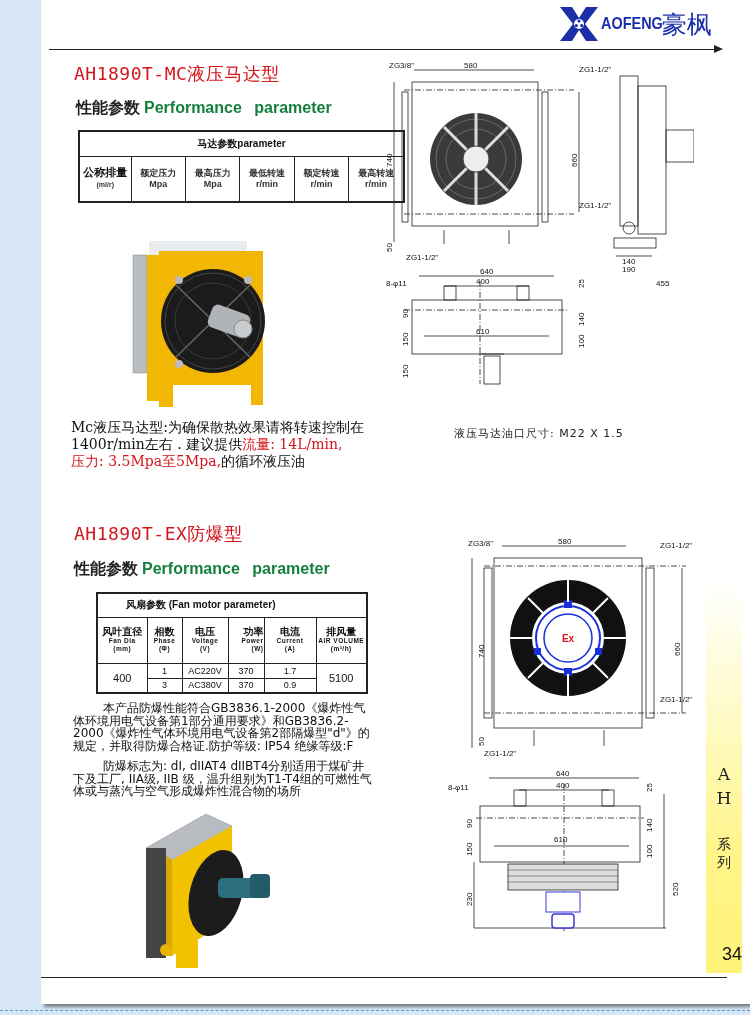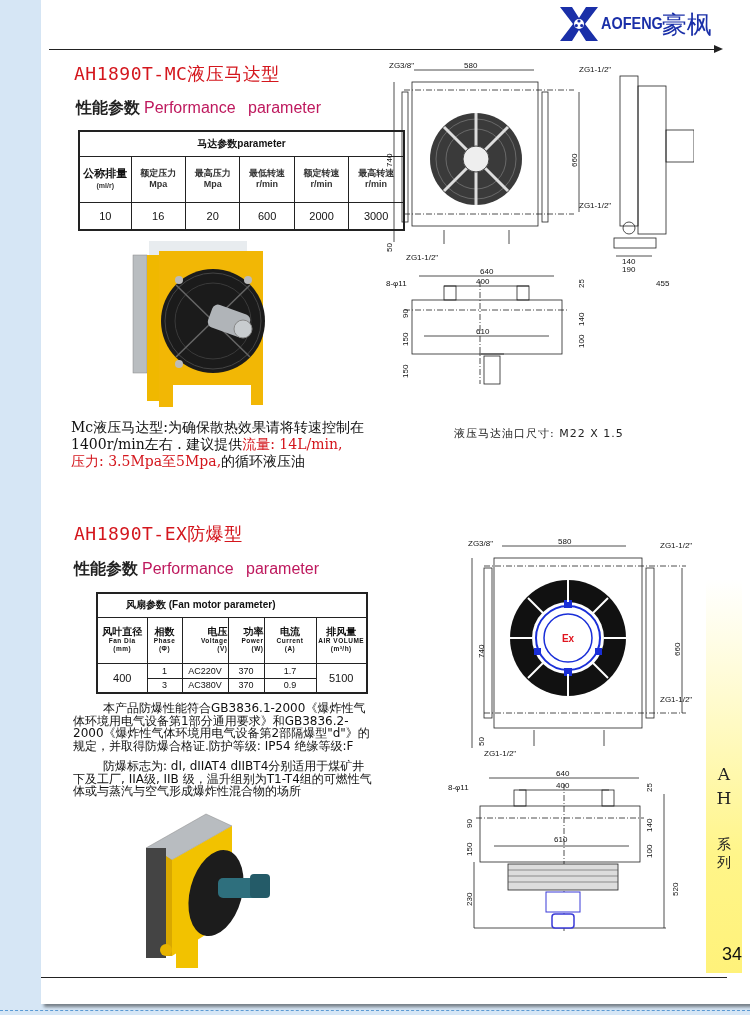--- a/index.html
+++ b/index.html
@@ -40,21 +40,21 @@
     border-left: 9px solid #222; border-top: 4px solid transparent; border-bottom: 4px solid transparent;
   }
 
   .model-title {
     position: absolute; color: #d4161d;
     font-family: "DejaVu Sans Mono", monospace; font-size: 18px; letter-spacing: 0.5px;
   }
   .perf-title {
     position: absolute; font-size: 16px; color: #222; font-weight: bold;
   }
-  .perf-title .en { color: #be185d; font-weight: normal; font-family: "Liberation Sans", sans-serif; font-size: 16px; margin-left: 4px; word-spacing: 8px; }
+  .perf-title .en { color: #15803d; font-weight: bold; font-family: "Liberation Sans", sans-serif; font-size: 16px; margin-left: 4px; word-spacing: 8px; }
 
   table.spec {
     position: absolute; border-collapse: collapse; background: #fff;
     border: 2px solid #222;
   }
   table.spec td {
     border: 1px solid #222; text-align: center; vertical-align: middle;
     font-family: "Liberation Sans", sans-serif; color: #111;
   }
   .t1 td.caption { height: 25px; font-size: 10px; font-weight: bold; }
@@ -127,28 +127,20 @@
         <tr>
           <td class="caption" colspan="6">马达参数parameter</td>
         </tr>
     <tr>
       <td class="h" style="width:52px;"><span class="big">公称排量</span><br><span class="sm">(ml/r)</span></td>
       <td class="h"><span>额定压力</span><br><span>Mpa</span></td>
       <td class="h"><span>最高压力</span><br><span>Mpa</span></td>
       <td class="h"><span>最低转速</span><br><span>r/min</span></td>
       <td class="h"><span>额定转速</span><br><span>r/min</span></td>
       <td class="h"><span>最高转速</span><br><span>r/min</span></td>
-    </tr>
-    <tr>
-      <td class="v">10</td>
-      <td class="v">16</td>
-      <td class="v">20</td>
-      <td class="v">600</td>
-      <td class="v">2000</td>
-      <td class="v">3000</td>
     </tr>
   </tbody>
     </table>
 
   <svg class="photo" style="left:80px; top:237px;" width="150" height="172" viewBox="0 0 150 172">
     <rect x="28" y="4" width="98" height="18" fill="#e8ecef"></rect>
     <rect x="12" y="18" width="14" height="118" fill="#b9bdc0" stroke="#888" stroke-width="0.5"></rect>
     <rect x="26" y="18" width="12" height="146" fill="#f0b800"></rect>
     <rect x="38" y="14" width="104" height="134" fill="#f2b705"></rect>
     <circle cx="92" cy="84" r="52" fill="#1b1b1b"></circle>
@@ -250,21 +242,21 @@
   </div>
 
   <table class="spec t2" style="left:55px; top:592px; width:272px;">
     <tbody>
         <tr>
           <td class="caption" colspan="6">风扇参数  (Fan motor parameter)</td>
         </tr>
     <tr>
       <td class="h" style="width:50px;"><span>风叶直径</span><span class="en">Fan Dia</span><span class="en">(mm)</span></td>
       <td class="h" style="width:35px;"><span>相数</span><span class="en">Phase</span><span class="en">(Φ)</span></td>
-      <td class="h" style="width:46px;text-align:right;"><span>电压</span><span class="en">Voltage</span><span class="en">(V)</span></td>
+      <td class="h" style="width:46px;"><span>电压</span><span class="en">Voltage</span><span class="en">(V)</span></td>
       <td class="h" style="width:36px;text-align:right;"><span>功率</span><span class="en">Power</span><span class="en">(W)</span></td>
       <td class="h" style="width:52px;"><span>电流</span><span class="en">Current</span><span class="en">(A)</span></td>
       <td class="h"><span>排风量</span><span class="en">AIR VOLUME</span><span class="en">(m³/h)</span></td>
     </tr>
     <tr>
       <td class="v big" rowspan="2">400</td>
       <td class="v">1</td>
       <td class="v">AC220V</td>
       <td class="v">370</td>
       <td class="v">1.7</td>

